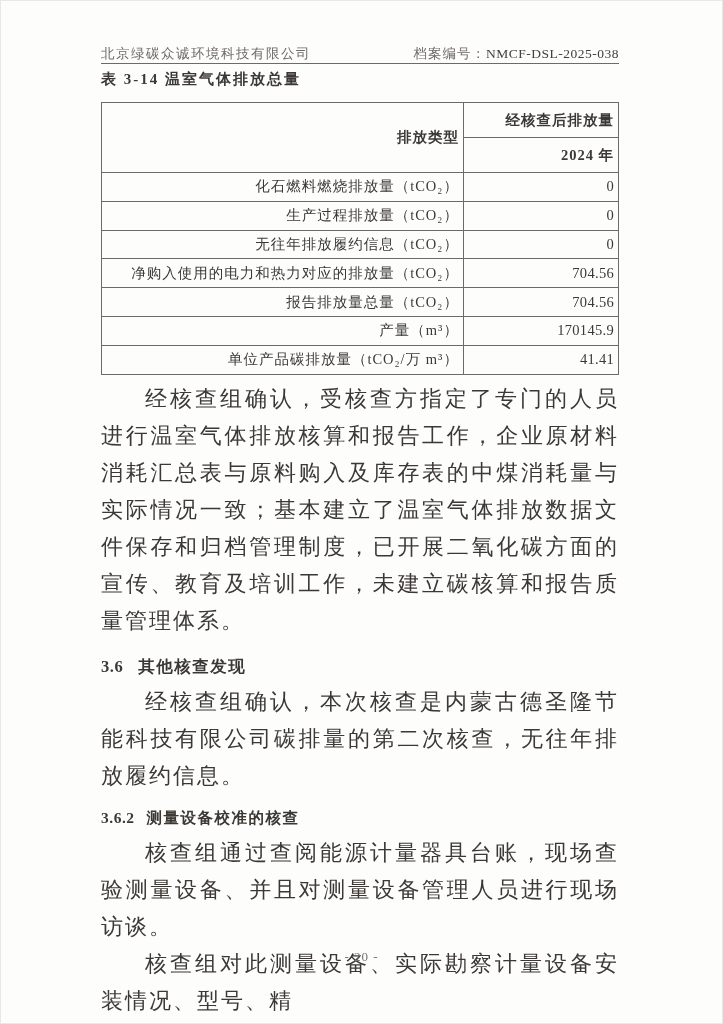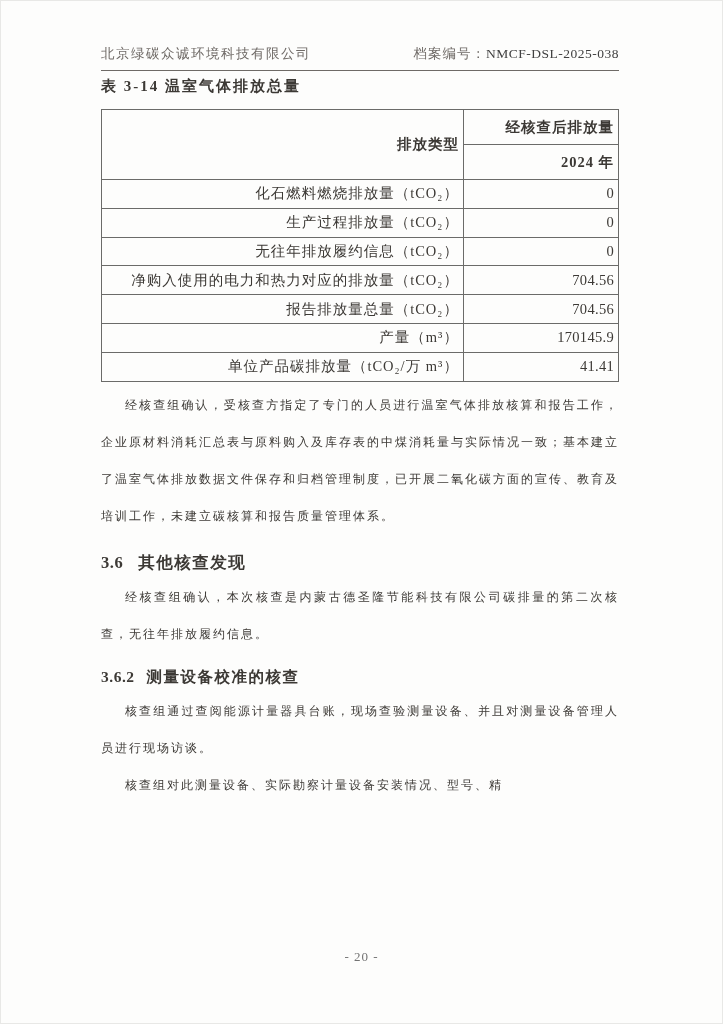--- a/index.html
+++ b/index.html
@@ -16,21 +16,21 @@
     overflow: hidden;
   }
   
   .doc-header {
     display: flex;
     justify-content: space-between;
     align-items: baseline;
     font-size: 13.5px;
     letter-spacing: 1.5px;
     color: #6f6a66;
-    padding-bottom: 7px;
+    padding-bottom: 0;
     border-bottom: 1.5px solid #6e6a66;
   }
   .doc-header .archive { letter-spacing: 1px; }
   .doc-header .archive .no { margin-left: 0; font-weight: normal; color: #404040; letter-spacing: 0.5px; }
   
   .table-caption {
     font-weight: bold;
     font-size: 15px;
     letter-spacing: 2px;
     margin-top: 6px;
@@ -65,21 +65,21 @@
   }
   .h3 {
     font-size: 15.5px;
     font-weight: bold;
     letter-spacing: 1.5px;
     margin-top: 14px;
   }
   .hnum { margin-right: 15px; letter-spacing: 0.5px; }
   .h3 .hnum { margin-right: 12px; }
   p.body {
-    font-size: 12px;
+    font-size: 22px;
     line-height: 37px;
     letter-spacing: 2px;
     text-align: justify;
     text-indent: 2em;
     margin-top: 5px;
   }
   p.body.cont { margin-top: 0; }
   
   .doc-footer {
     position: absolute;

